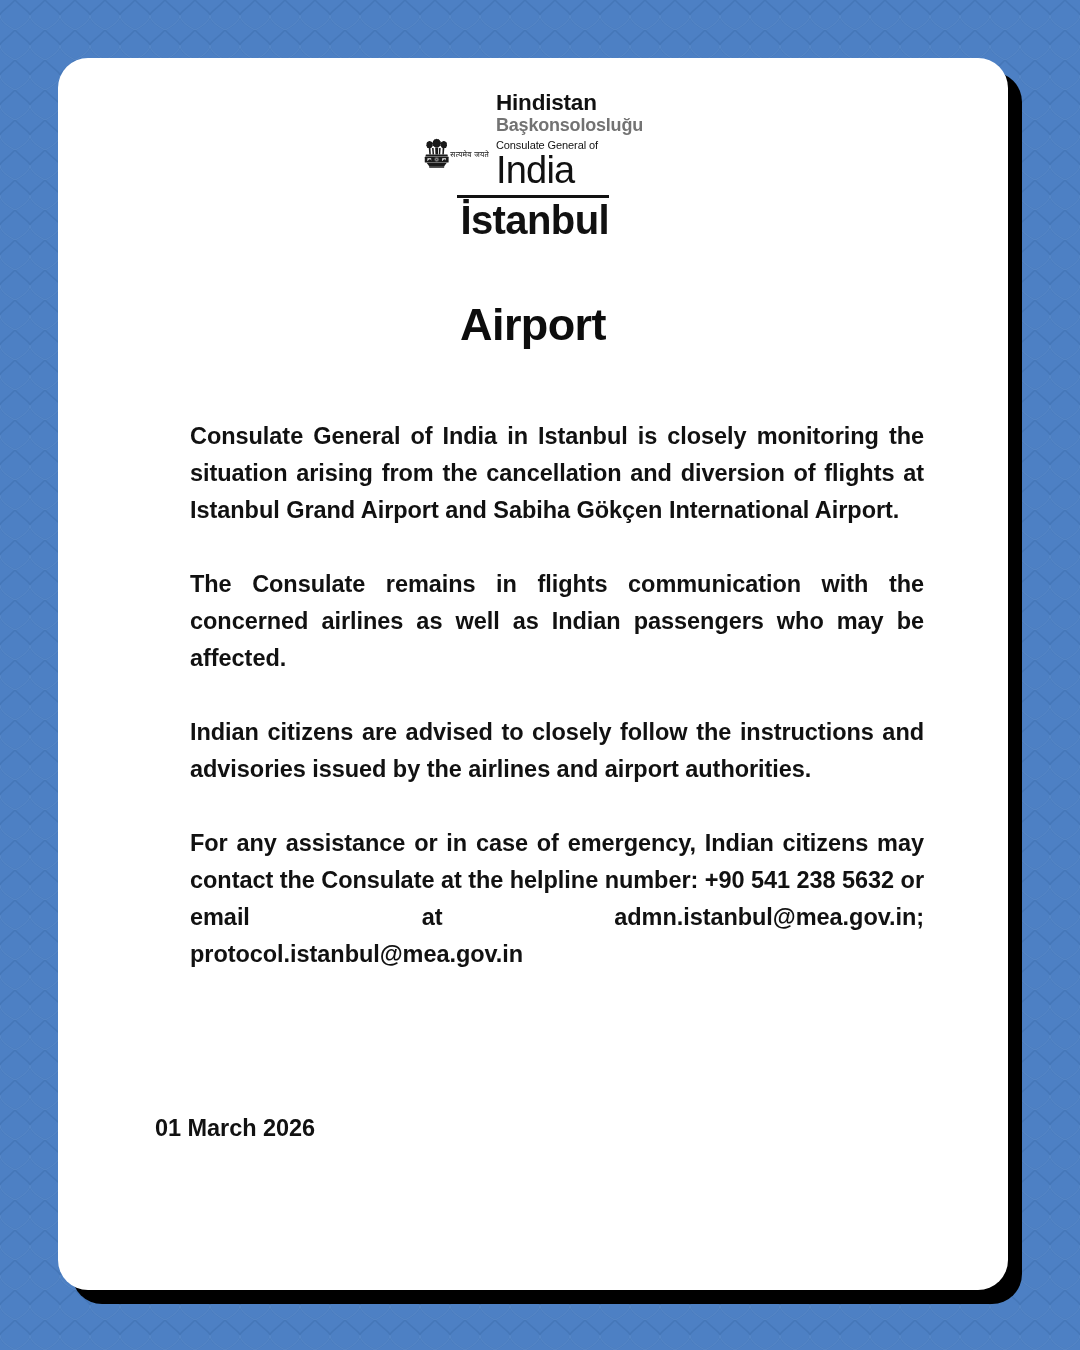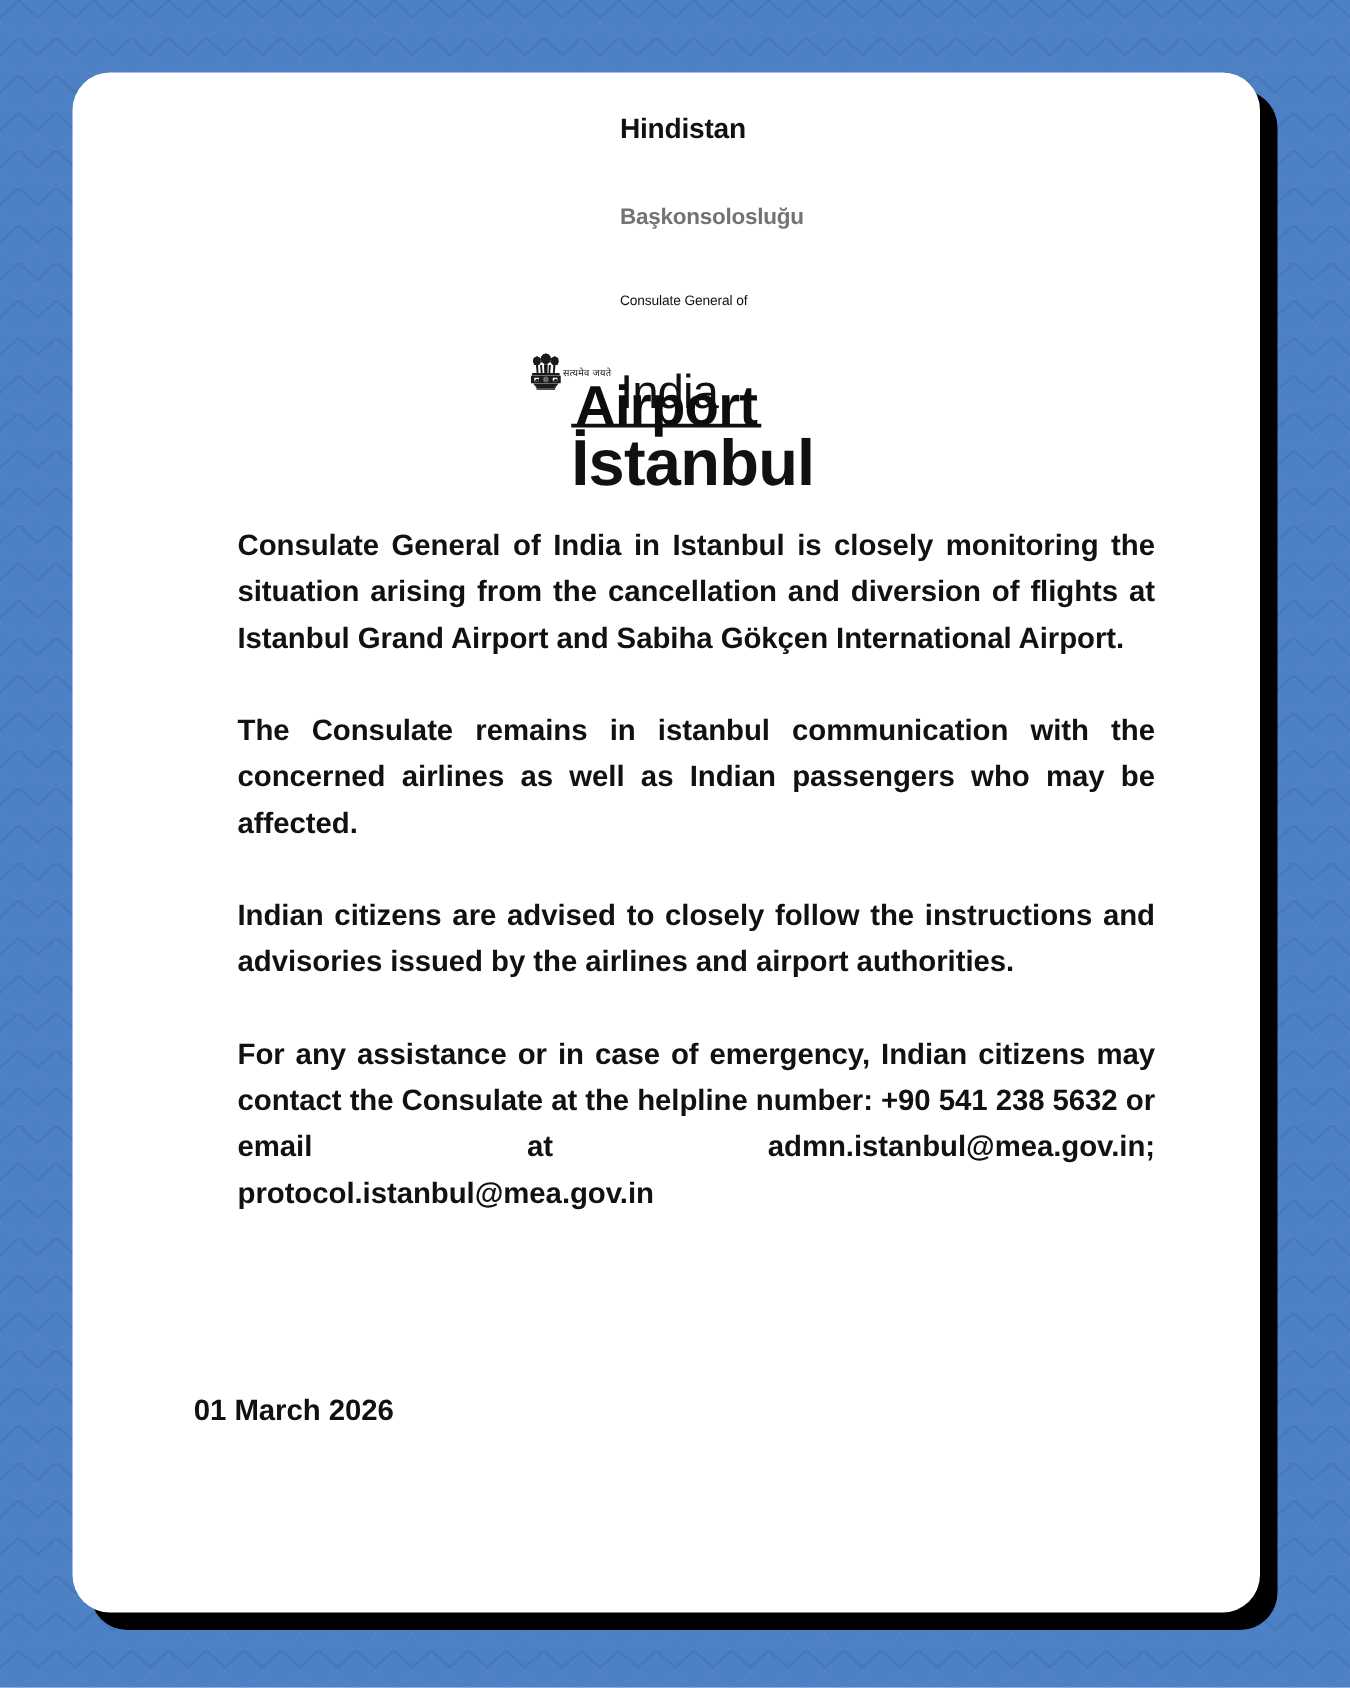--- a/index.html
+++ b/index.html
@@ -78,21 +78,20 @@
     color: #111;
     letter-spacing: .2px;
     margin-top: 1px;
     white-space: nowrap;
   }
   #logo-words {
     display: flex;
     flex-direction: column;
     justify-content: flex-end;
     padding-bottom: 2px;
-    gap: 48px;
   }
   #word-hindistan {
     font-size: 22.5px;
     font-weight: 700;
     color: #111;
     line-height: 1.04;
     letter-spacing: -0.2px;
   }
   #word-bask {
     font-size: 18px;
@@ -115,27 +114,27 @@
     line-height: 0.93;
     letter-spacing: -0.8px;
   }
   #logo-rule {
     width: 152px;
     height: 3px;
     background: #111;
     margin-top: 4px;
   }
   #word-istanbul {
-    font-size: 52px;
+    font-size: 40px;
     font-weight: 700;
     color: #111;
     line-height: 1.08;
     letter-spacing: -0.6px;
     margin-top: 1px;
-    text-align: left;
+    text-align: right;
     width: 152px;
   }
 
   
   #advisory-title {
     position: absolute;
     left: 0;
     right: 0;
     top: 241px;
     text-align: center;
@@ -268,20 +267,20 @@
     </div>
 
     <div id="logo-rule"></div>
     <div id="word-istanbul">İstanbul</div>
   </div>
 
   <h1 id="advisory-title">Airport</h1>
 
   <div id="body-copy">
     <p class="para">Consulate General of India in Istanbul is closely monitoring the situation arising from the cancellation and diversion of flights at Istanbul Grand Airport and Sabiha Gökçen International Airport.</p>
-    <p class="para">The Consulate remains in istanbul communication with the concerned airlines as well as Indian passengers who may be affected.</p>
+    <p class="para">The Consulate remains in flights communication with the concerned airlines as well as Indian passengers who may be affected.</p>
     <p class="para">Indian citizens are advised to closely follow the instructions and advisories issued by the airlines and airport authorities.</p>
     <p class="para">For any assistance or in case of emergency, Indian citizens may contact the Consulate at the helpline number: +90 541 238 5632 or email at admn.istanbul@mea.gov.in; protocol.istanbul@mea.gov.in</p>
   </div>
 
   <div id="advisory-date">01 March 2026</div>
 
 </div>
 
 </body></html>

